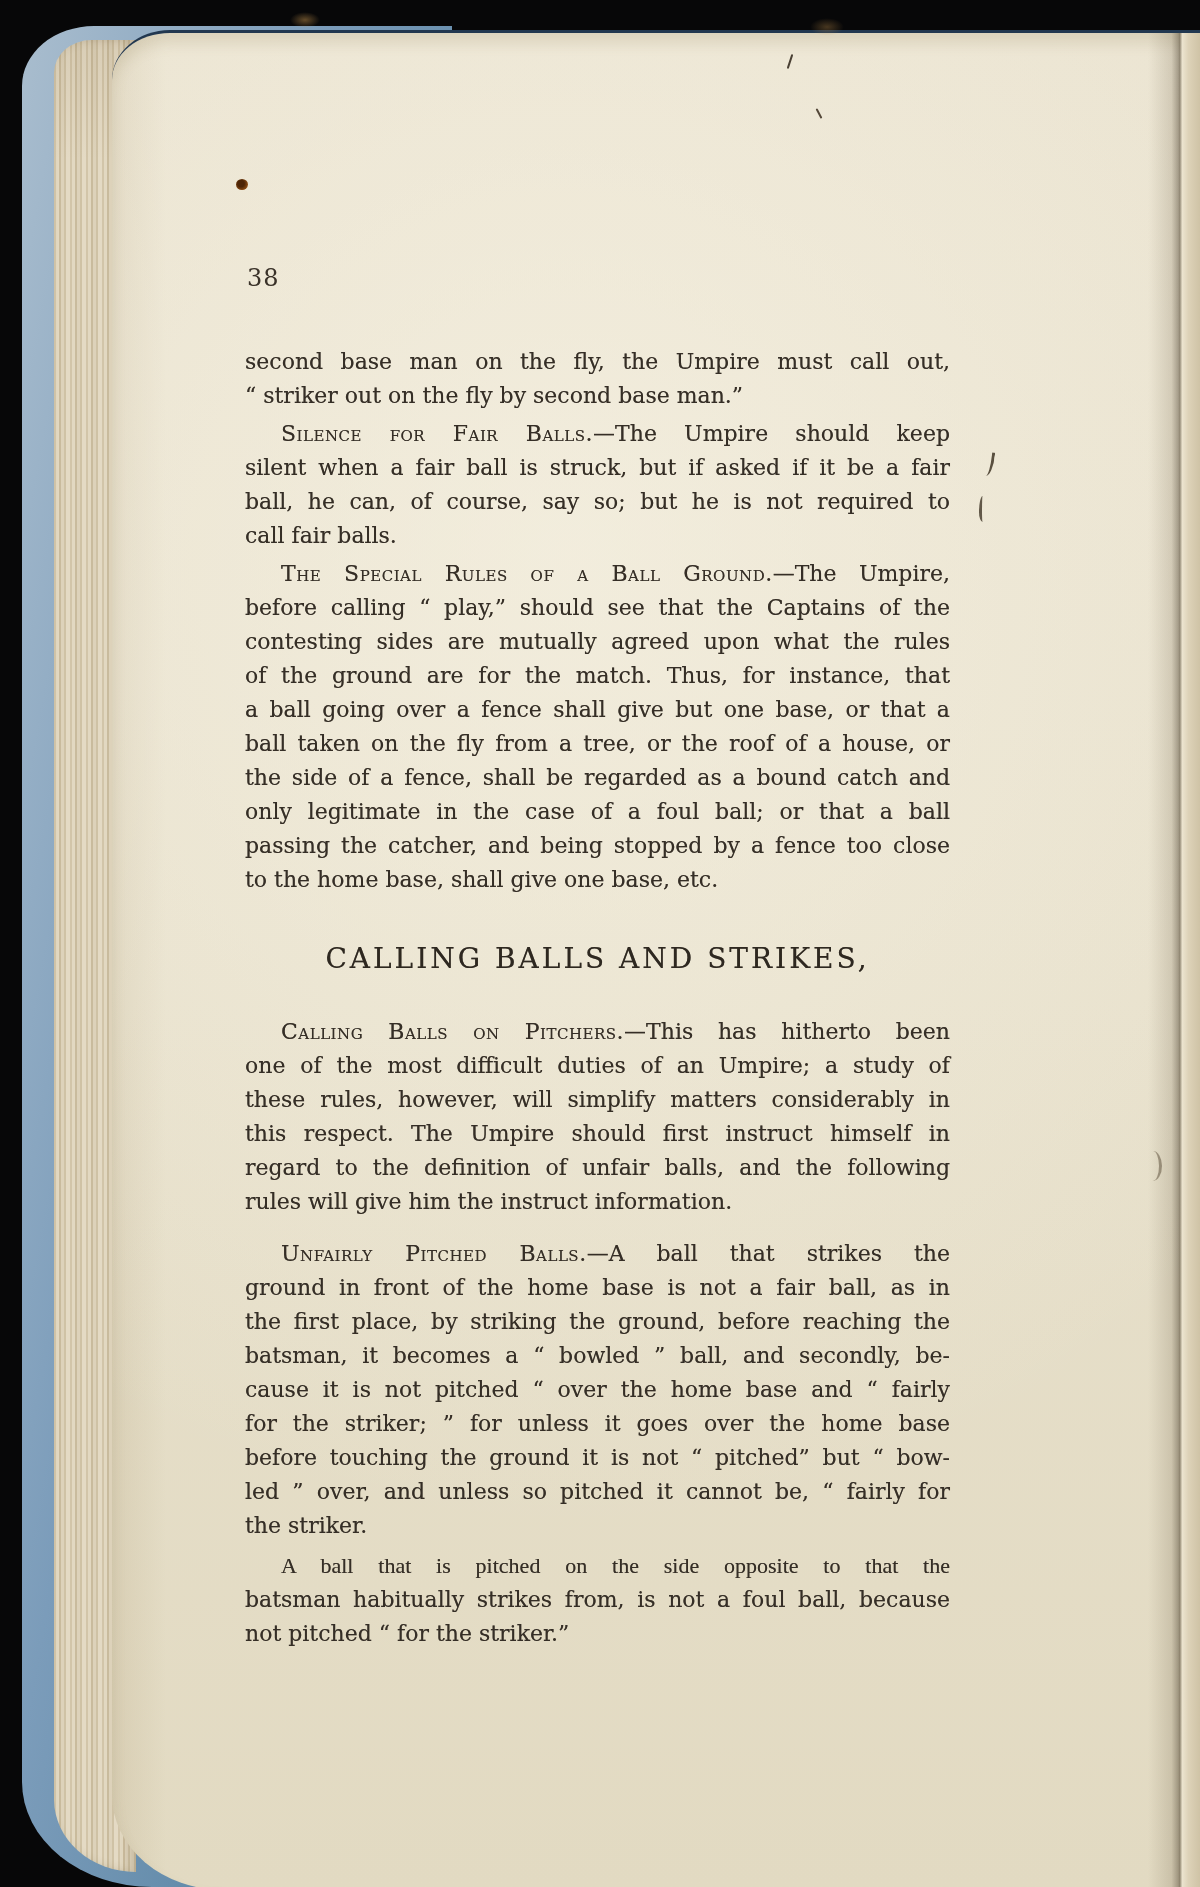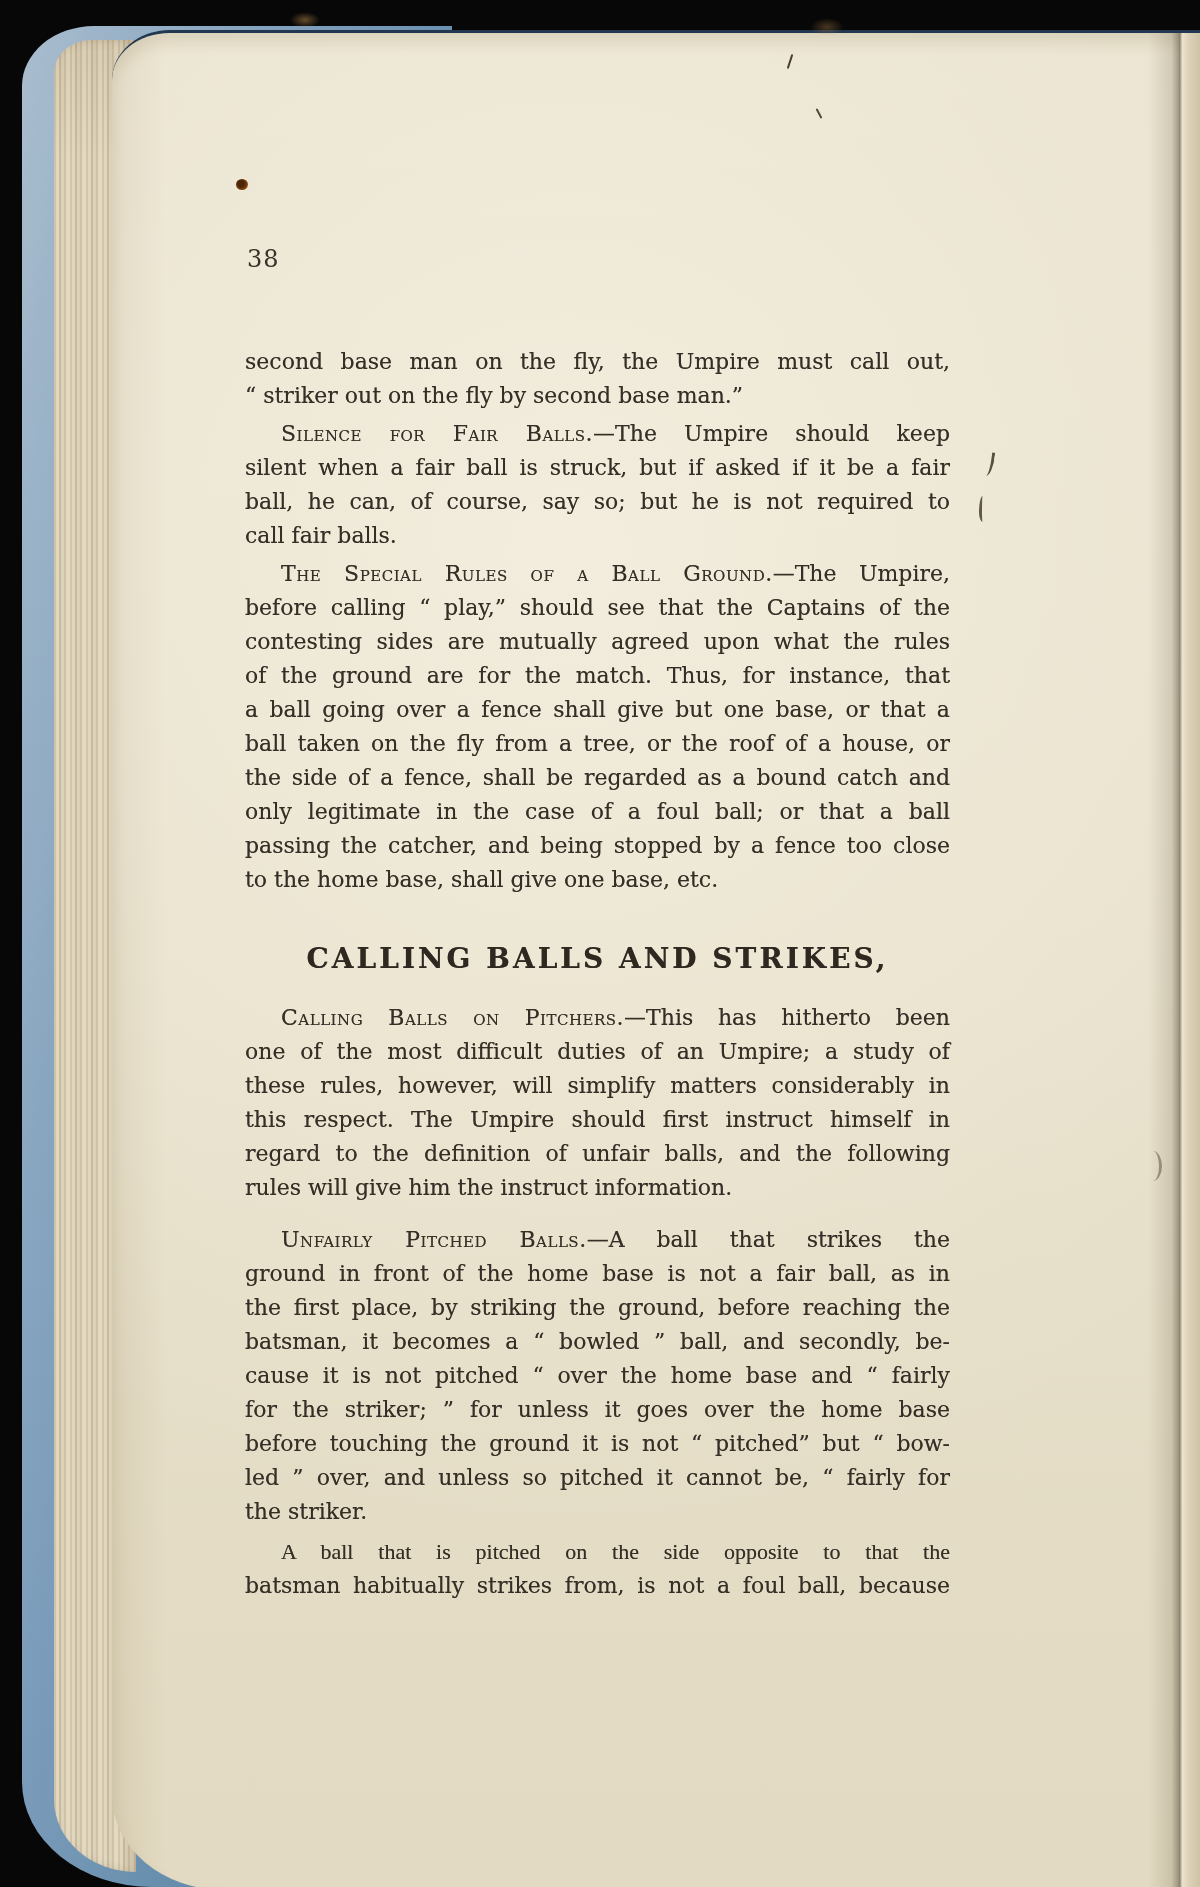--- a/index.html
+++ b/index.html
@@ -45,21 +45,21 @@
       rgba(70,58,38,.42) 58%, rgba(70,58,38,.55) 61%,
       rgba(236,228,207,.95) 66%, #ddd2b8 78%, #cfc3a6 100%);
   }
   .notch{
     position:absolute;right:38px;top:1118px;width:12px;height:30px;
     border-right:3px solid rgba(70,58,38,.45);
     border-radius:0 60% 60% 0 / 0 50% 50% 0;
   }
   
   .running-head{
-    position:absolute;left:133px;top:208px;width:705px;height:36px;
+    position:absolute;left:133px;top:227px;width:705px;height:36px;
     color:#3a3229;
   }
   .page-num{position:absolute;left:2px;top:4px;font-size:24px;letter-spacing:1px;}
   .head-title{
     display:block;text-align:center;padding-left:70px;
     font-size:20px;font-weight:bold;letter-spacing:3px;color:#342d24;
   }
   
   .text-block{
     position:absolute;left:133px;top:312px;width:705px;
@@ -69,22 +69,22 @@
   .para{margin:0;}
   .mt-sm{margin-top:4px;}
   .mt-md{margin-top:18px;}
   .mt-xs{margin-top:6px;}
   .tline{text-align:justify;text-align-last:justify;}
   .tlast{text-align-last:left;}
   .lead-line{text-align:justify;text-align-last:justify;text-indent:36px;}
   .leadin{font-variant:small-caps;letter-spacing:.5px;}
   .indent-first .tline:first-child{text-indent:36px;font-family:Liberation Serif, serif;}
   .section-heading{
-    margin:42px 0 22px;text-align:center;
-    font-size:28px;line-height:40px;font-weight:bold;letter-spacing:3px;color:#2e2820;
+    margin:42px 0 36px;text-align:center;
+    font-size:28px;line-height:40px;font-weight:normal;letter-spacing:3px;color:#2e2820;
   }
   
   .speck{position:absolute;}
   .spot-brown{left:236px;top:179px;width:12px;height:11px;border-radius:50%;
     background:radial-gradient(circle at 42% 42%, #4e2506 0 35%, #8a4a12 70%, rgba(138,74,18,0) 100%);}
   .fox1{left:290px;top:12px;width:30px;height:16px;border-radius:50%;
     background:radial-gradient(ellipse, rgba(176,132,70,.55), rgba(176,132,70,0) 70%);}
   .fox2{left:810px;top:18px;width:34px;height:18px;border-radius:50%;
     background:radial-gradient(ellipse, rgba(176,132,70,.38), rgba(176,132,70,0) 70%);}
   .mark-slash{left:789px;top:54px;width:2px;height:15px;background:#4a4034;transform:rotate(18deg);border-radius:2px;}
@@ -172,20 +172,21 @@
             <div class="tline">for the striker; ” for unless it goes over the home base</div>
             <div class="tline">before touching the ground it is not “ pitched” but “ bow-</div>
             <div class="tline">led ” over, and unless so pitched it cannot be, “ fairly for</div>
             <div class="tline tlast">the striker.</div>
           </div>
       </div>
 
       <div class="para mt-xs indent-first">
           <div class="tline">A ball that is pitched on the side opposite to that the</div>
           <div class="tline">batsman habitually strikes from, is not a foul ball, because</div>
+          <div class="tline tlast">not pitched “ for the striker.”</div>
         </div>
 
     </main>
   </div>
 
   <div class="speck spot-brown"></div>
   <div class="speck fox1"></div>
   <div class="speck fox2"></div>
   <div class="speck mark-slash"></div>
   <div class="speck mark-apo"></div>

